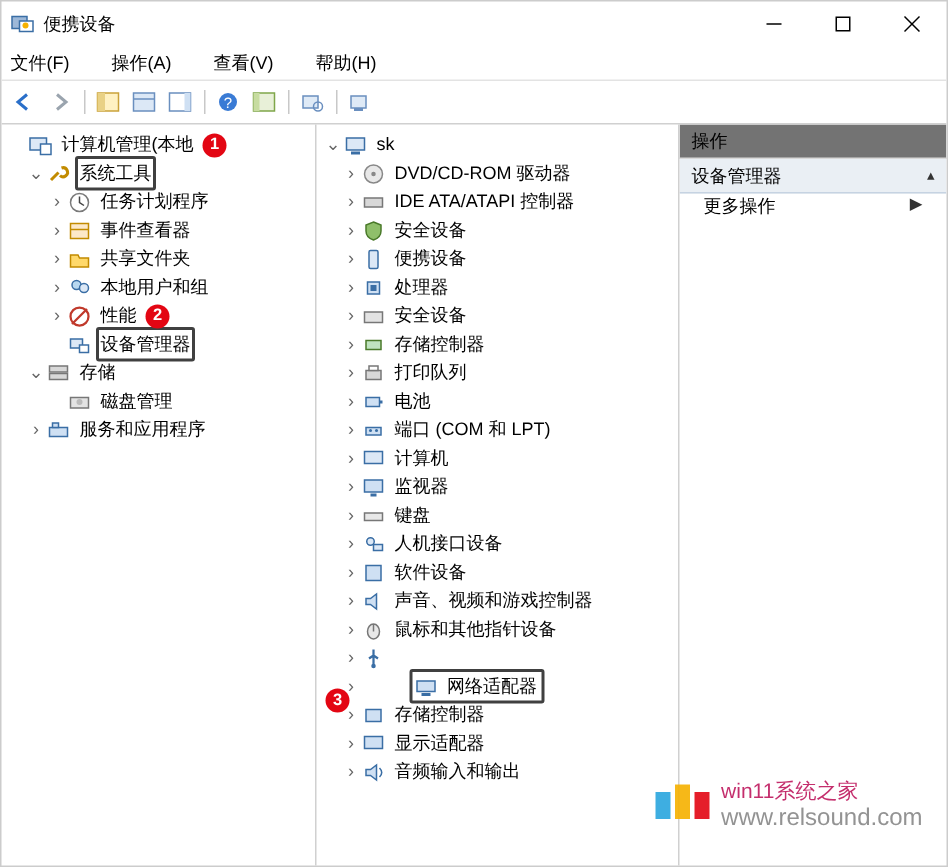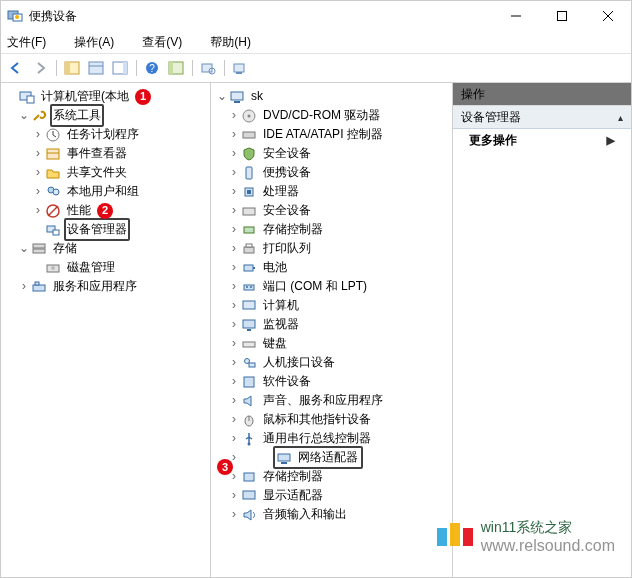--- a/index.html
+++ b/index.html
@@ -27,29 +27,29 @@
   .tw.blank{color:transparent;}
   .ic{width:16px;height:16px;margin-right:4px;flex:0 0 auto;display:flex;align-items:center;justify-content:center;}
   .lbl{padding:0 2px;}
   .ind0{padding-left:2px;} .ind1{padding-left:14px;} .ind2{padding-left:28px;}
   .hlred{border:2px solid #404040;padding:0 1px;margin:0 -1px;border-radius:2px;}
   .badge{position:relative;display:inline-flex;align-items:center;justify-content:center;width:16px;height:16px;border-radius:50%;background:#e30613;color:#fff;font-size:11px;font-weight:bold;margin-left:4px;}
   .badge.abs{position:absolute;margin:0;}
   .rhead{height:22px;display:flex;align-items:center;padding:0 8px;border-bottom:1px solid #d9d9d9;background:#737373;font-size:12px;}
   .rsec{height:22px;display:flex;align-items:center;padding:0 8px;background:#eaeff4;border-bottom:1px solid #c6d3e2;}
   .rsec .arrow{margin-left:auto;font-size:10px;color:#333;}
-  .ritem{height:22px;display:flex;align-items:center;padding:0 16px;font-weight:bold;}
+  .ritem{height:22px;display:flex;align-items:flex-start;padding:0 16px;}
   .ritem .arrow{margin-left:auto;color:#333;font-size:11px;}
   .wm{position:absolute;right:16px;bottom:22px;display:flex;align-items:center;gap:8px;opacity:.9;}
   .wm .sq{display:flex;gap:3px;}
   .wm .sq span{width:10px;height:18px;}
   .wm .sq span:nth-child(1){background:#2aa6de;}
   .wm .sq span:nth-child(2){background:#f6b100;height:23px;margin-top:-5px;}
   .wm .sq span:nth-child(3){background:#e30613;}
-  .wm .wt{font-size:14px;color:#14532d;}
+  .wm .wt{font-size:14px;color:#be185d;}
   .wm .wu{font-size:16px;color:#888;}
   
   svg{overflow:visible;}
 </style>
 </head>
 <body>
 
 <div class="win">
 
   <div class="titlebar">
@@ -448,21 +448,21 @@
             <span class="lbl">软件设备</span>
           </div>
 
         <div class="node ind1">
             <span class="tw">›</span>
             <span class="ic">
               <svg width="16" height="16">
                 <path d="M3 6h3l4-3v10l-4-3H3z" fill="#cfe0f3" stroke="#3a6ea5"></path>
               </svg>
             </span>
-            <span class="lbl">声音、服务和应用程序</span>
+            <span class="lbl">声音、视频和游戏控制器</span>
           </div>
 
         <div class="node ind1">
             <span class="tw">›</span>
             <span class="ic">
               <svg width="16" height="16">
                 <ellipse cx="8" cy="9" rx="4" ry="5" fill="#e8e8e8" stroke="#777"></ellipse>
                 <line x1="8" y1="4" x2="8" y2="9" stroke="#777"></line>
               </svg>
             </span>
@@ -470,21 +470,20 @@
           </div>
 
         <div class="node ind1">
             <span class="tw">›</span>
             <span class="ic">
               <svg width="16" height="16">
                 <path d="M8 2v10M8 6l3 2M8 6l-3 2" stroke="#3a6ea5" fill="none" stroke-width="1.5"></path>
                 <circle cx="8" cy="13" r="1.5" fill="#3a6ea5"></circle>
               </svg>
             </span>
-            <span class="lbl">通用串行总线控制器</span>
           </div>
 
         <div class="node ind1">
           <span class="tw">›</span>
           <span class="hlred" style="display:inline-flex;align-items:center;margin-left:32px;">
             <span class="ic">
                 <svg width="16" height="16">
                   <rect x="2" y="4" width="12" height="7" fill="#cfe0f3" stroke="#3a6ea5"></rect>
                   <rect x="5" y="12" width="6" height="2" fill="#3a6ea5"></rect>
                 </svg>

